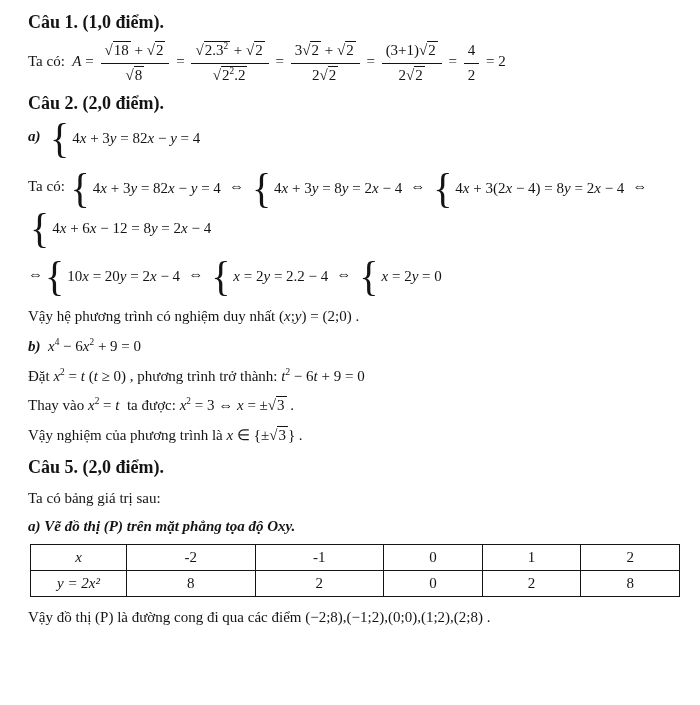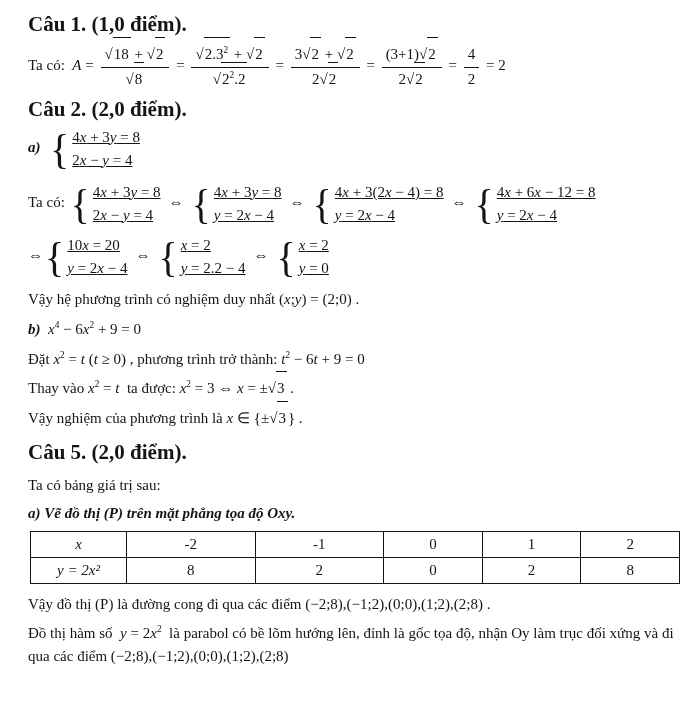--- a/index.html
+++ b/index.html
@@ -3,40 +3,40 @@
 <meta charset="utf-8">
 <style>
   * { margin:0; padding:0; box-sizing:border-box; }
   html,body { background:#ffffff; }
   body {
     width:700px; height:705px; overflow:hidden;
     font-family:"Liberation Serif", serif;
     font-size:15px; color:#141414;
   }
   .page { padding:12px 10px 0 28px; }
-  .heading { font-weight:bold; font-size:21px; }
+  .heading { font-weight:bold; font-size:18px; }
   .mb6{margin-bottom:6px}.mb7{margin-bottom:7px}.mb8{margin-bottom:8px}
   .mb10{margin-bottom:10px}.mb14{margin-bottom:4px}
   .tline { line-height:1.45; }
   i { font-family:"Liberation Serif", serif; }
   sup { font-size:0.62em; line-height:0; }
 
   
   .frac { display:inline-flex; flex-direction:column; vertical-align:middle; text-align:center; margin:0 3px; line-height:1.3; }
   .num { display:block; padding:0 4px 2px; border-bottom:1px solid #141414; }
   .den { display:block; padding:2px 4px 0; }
 
   
   .sq { white-space:nowrap; }
-  .o  { border-top:1px solid #141414; padding:8px 2px 0 1px; }
+  .o  { border-top:1px solid #141414; padding:0 2px 0 1px; }
 
   
   .sys { display:inline-flex; align-items:center; vertical-align:middle; margin:0 2px; }
   .br  { font-size:40px; font-weight:400; line-height:1; margin-right:3px; transform:scaleY(1.08); display:inline-block; }
-  .eqs { display:inline-flex; flex-direction:column; text-align:left; line-height:1.5;text-decoration:underline; }
+  .eqs { display:inline-flex; flex-direction:row; text-align:left; line-height:1.5; }
   .eqs span { display:block; white-space:nowrap; }
   .ar  { margin:0 6px; }
 
   
   table.vtable { border-collapse:collapse; width:650px; margin:2px 0 10px 2px; }
   .vtable td { border:1px solid #141414; text-align:center; height:26px; font-size:15px; padding:0 4px; }
   .vtable td:first-child { font-style:italic; width:96px; }
 </style>
 </head>
 <body>
@@ -138,15 +138,14 @@
         <td>8</td>
         <td>2</td>
         <td>0</td>
         <td>2</td>
         <td>8</td>
       </tr>
     </tbody>
   </table>
 
   <div class="tline mb6">Vậy đồ thị (P) là đường cong đi qua các điểm (−2;8),(−1;2),(0;0),(1;2),(2;8) .</div>
-  <div class="tline" style="line-height:1.55;">Đồ thị hàm số &nbsp;<i>y</i> = 2<i>x</i><sup>2</sup>&nbsp; là parabol có bề lõm hướng lên, đỉnh là gốc tọa độ, nhận Oy làm trục đối xứng và đi qua các điểm (−2;8),(−1;2),(0;0),(1;2),(2;8)</div>
 
 </div>
 
 </body></html>

